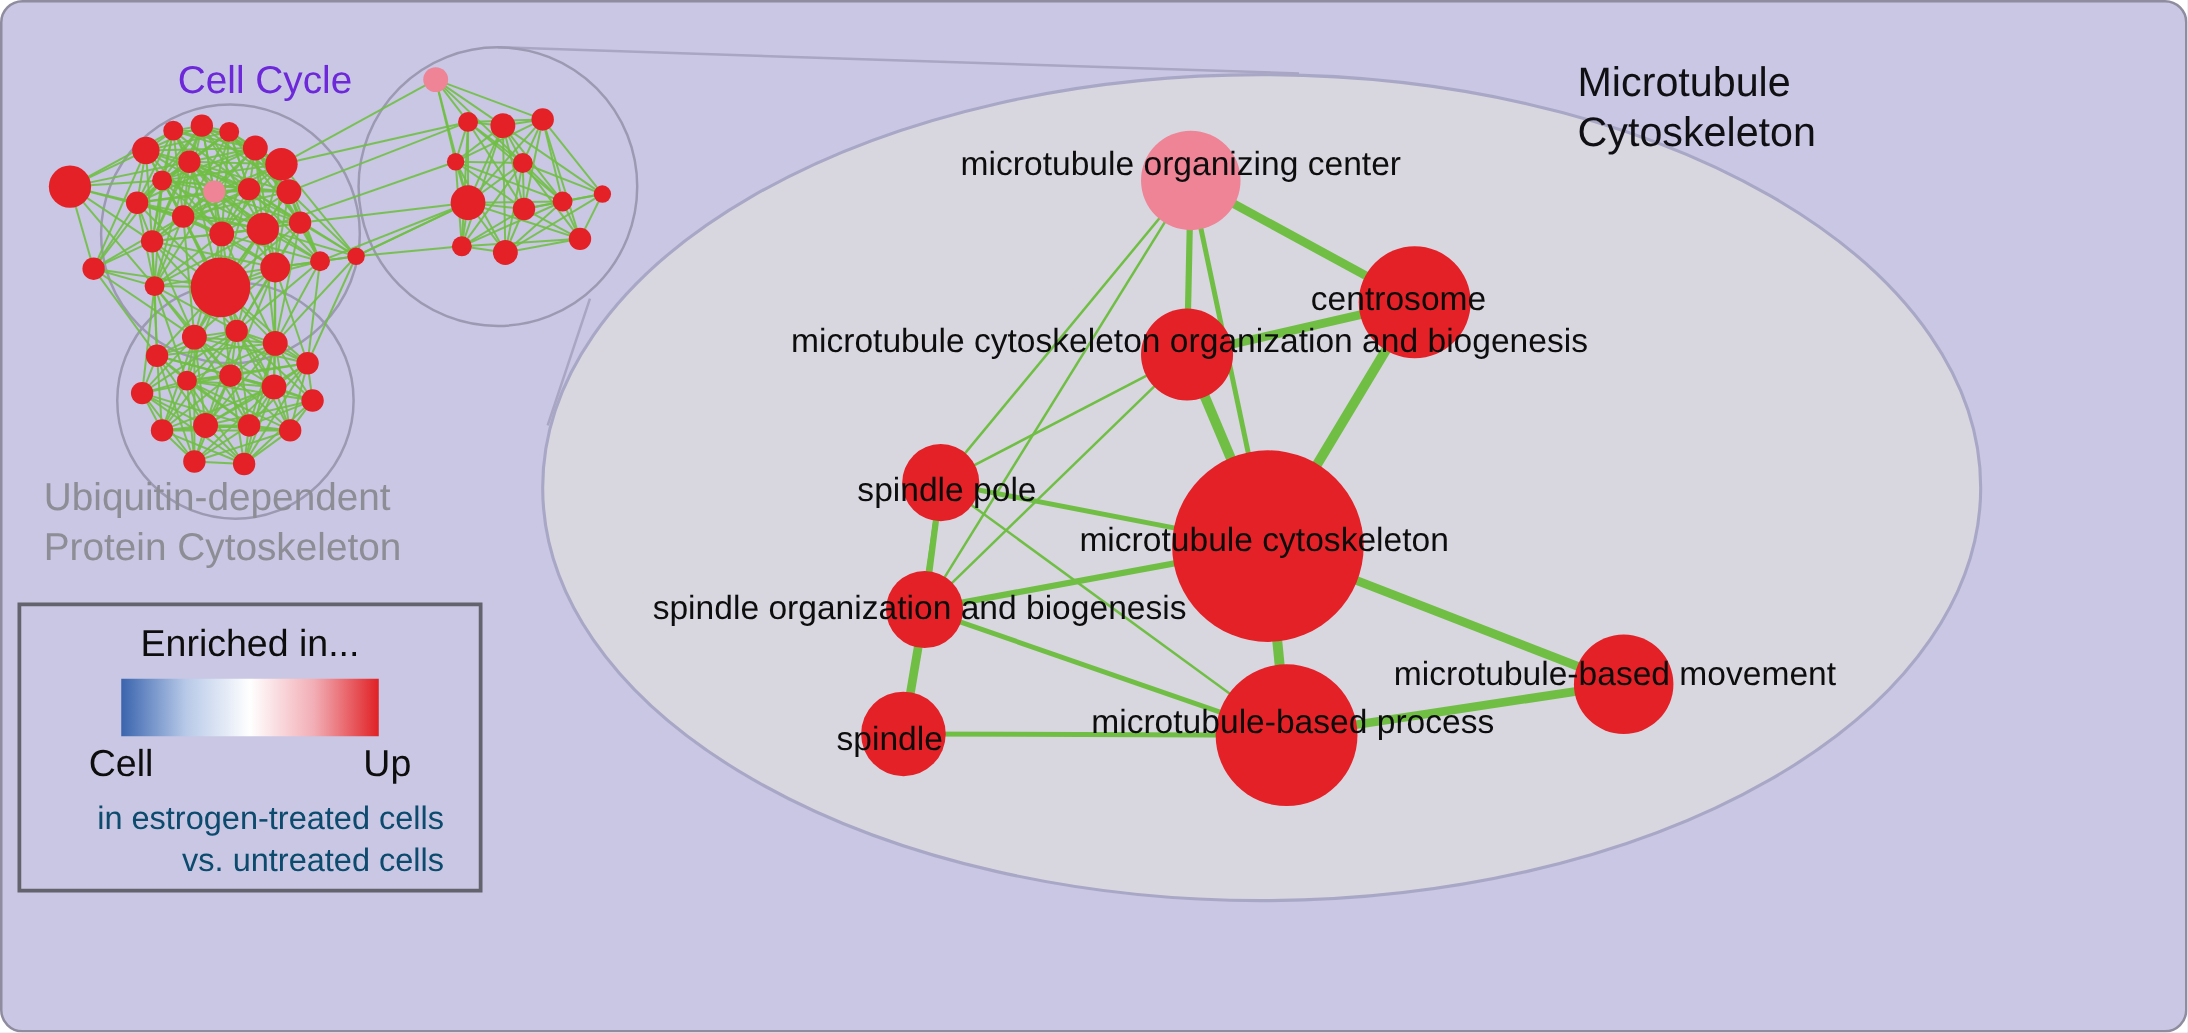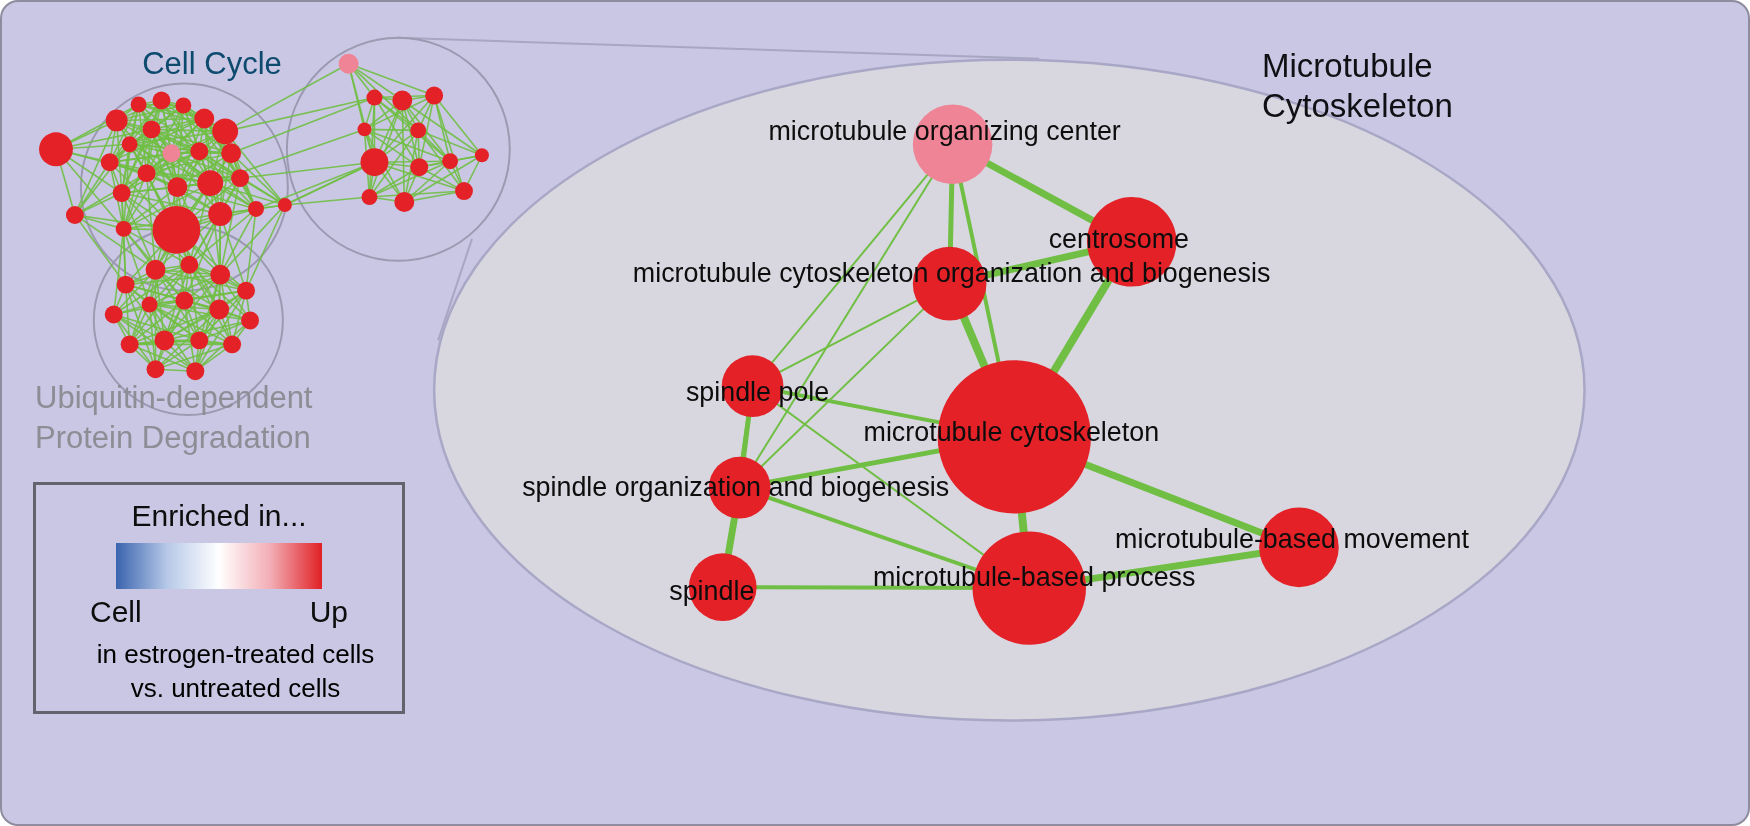--- a/index.html
+++ b/index.html
@@ -16,48 +16,48 @@
   }
   #network-svg { position: absolute; left: 0; top: 0; width: 100%; height: 100%; }
   .node-label {
     font-family: "Liberation Sans", "DejaVu Sans", sans-serif;
     font-size: 27px;
     fill: #0d0d0d;
   }
   .overlay-label { position: absolute; white-space: pre-line; }
   .lbl-cell-cycle {
     left: 100px; top: 44px; width: 220px;
-    text-align: center; font-size: 31px; color: #0c4a6e;
+    text-align: center; font-size: 31px; color: #6d28d9;
   }
   .lbl-ubiquitin {
     left: 33px; top: 376px;
     font-size: 31px; color: #8d8d96; line-height: 1.28;
   }
   .lbl-mt-title {
     left: 1260px; top: 44px; width: 260px;
     text-align: left; font-size: 33px; color: #101014; line-height: 1.22;
   }
   .legend {
-    position: absolute; left: 31px; top: 480px;
+    position: absolute; left: 12px; top: 480px;
     width: 372px; height: 232px;
     box-sizing: border-box;
     border: 3px solid #63636d;
     display: flex; flex-direction: column; align-items: center;
   }
   .legend-title { font-size: 30px; color: #0d0d0d; margin-top: 14px; }
   .legend-gradient {
     width: 206px; height: 46px; margin-top: 10px;
     background: linear-gradient(to right, #3a64ae, #ffffff, #e02125);
   }
   .legend-row {
     width: 258px; display: flex; justify-content: space-between;
     font-size: 30px; color: #0d0d0d; margin-top: 6px;
   }
   .legend-caption {
-    font-size: 26px; color: #000000; text-align: center;
+    font-size: 26px; color: #0c4a6e; text-align: right;
     margin-top: 8px; line-height: 1.32; white-space: pre-line; margin-left: 33px;
   }
 </style>
 </head>
 <body>
 
 <div class="figure">
   <svg id="network-svg" viewBox="0 0 1750 826">
       <line x1="396" y1="36" x2="1040" y2="57" stroke="#a8a6c2" stroke-width="2"></line>
       <line x1="470" y1="238" x2="436" y2="340" stroke="#a8a6c2" stroke-width="2"></line>
@@ -552,21 +552,21 @@
       <text x="1012" y="441" text-anchor="middle" class="node-label">microtubule cytoskeleton</text>
       <text x="735" y="496" text-anchor="middle" class="node-label">spindle organization and biogenesis</text>
       <text x="1294" y="549" text-anchor="middle" class="node-label">microtubule-based movement</text>
       <text x="711" y="601" text-anchor="middle" class="node-label">spindle</text>
       <text x="1035" y="587" text-anchor="middle" class="node-label">microtubule-based process</text>
     </svg>
 
   <div class="overlay-label lbl-cell-cycle">Cell Cycle</div>
 
   <div class="overlay-label lbl-ubiquitin">Ubiquitin-dependent
-Protein Degradation</div>
+Protein Cytoskeleton</div>
 
   <div class="overlay-label lbl-mt-title">Microtubule
 Cytoskeleton</div>
 
   <div class="legend">
     <div class="legend-title">Enriched in...</div>
     <div class="legend-gradient" style="background: linear-gradient(to right, rgb(58, 100, 174), rgb(183, 201, 232), rgb(255, 255, 255), rgb(242, 173, 181), rgb(224, 33, 37));"></div>
     <div class="legend-row">
       <span>Cell</span>
       <span>Up</span>

